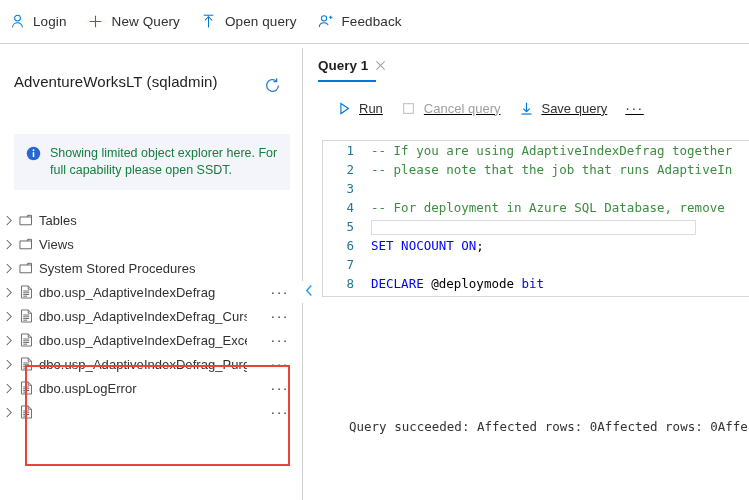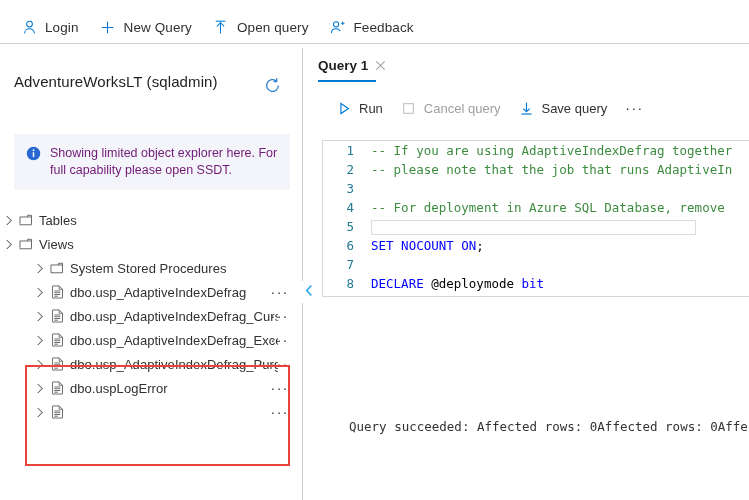--- a/index.html
+++ b/index.html
@@ -16,22 +16,22 @@
     width: 749px; height: 500px;
     background: #ffffff;
   }
 
   
   .topbar {
     position: absolute; left: 0; top: 0;
     width: 749px; height: 44px;
     background: #ffffff;
     border-bottom: 1px solid #cfcfcf;
-    display: flex; align-items: flex-end;
-    padding-left: 12px;
+    display: flex; align-items: center;
+    padding-left: 0;
   }
   .cmd {
     display: flex; align-items: center;
     height: 32px;
     padding: 0 8px;
     margin-right: 4px;
     cursor: pointer;
     white-space: nowrap;
   }
   .cmd .ic {
@@ -77,21 +77,21 @@
     padding: 11px 12px 0 12px;
   }
   .info-icon {
     width: 15px; height: 15px;
     flex: 0 0 auto;
     margin-right: 9px; margin-top: 1px;
   }
   .info-text {
     font-size: 12.5px;
     line-height: 16.5px;
-    color: #701a75;
+    color: #15803d;
   }
 
   
   .tree {
     position: absolute; left: 0; top: 160px;
     width: 303px;
   }
   .node {
     display: flex; align-items: center;
     height: 24px;
@@ -124,21 +124,21 @@
     position: absolute;
     right: 14px; top: 0;
     height: 24px;
     display: flex; align-items: center;
     color: #323130;
     font-size: 14px;
     letter-spacing: 1.5px;
     cursor: pointer;
   }
   .lvl0 { }
-  .lvl1 { padding-left: 31px; }
+  .lvl1 { }
 
   .redbox {
     position: absolute;
     left: 25px; top: 317px;
     width: 265px; height: 101px;
     border: 2px solid #e8443c;
     pointer-events: none;
   }
 
   
@@ -174,20 +174,21 @@
   .qtab .underline {
     position: absolute; left: 14px; bottom: 0;
     width: 58px; height: 2px; background: #0078d4;
   }
 
   .qtoolbar {
     position: absolute; left: 0; top: 44px;
     width: 445px; height: 32px;
     display: flex; align-items: center;
     padding-left: 26px;
+    text-decoration: underline;
   }
   .qbtn {
     display: flex; align-items: center;
     height: 28px; padding: 0 6px;
     margin-right: 6px;
     cursor: pointer; white-space: nowrap;
   }
   .qbtn.disabled { cursor: default; }
   .qbtn .ic {
     width: 16px; height: 16px;

